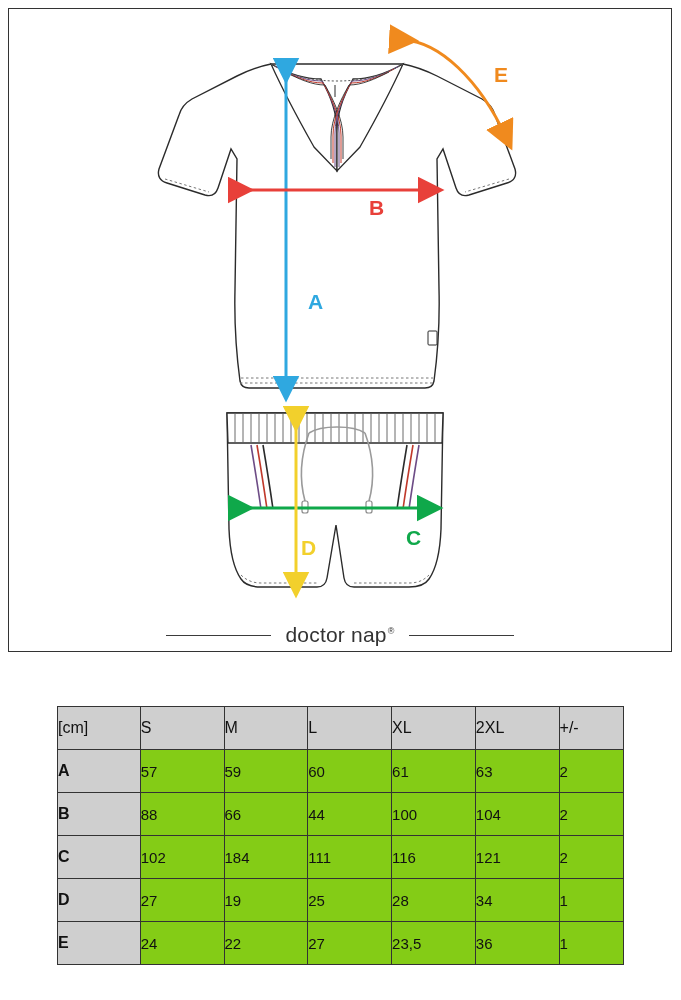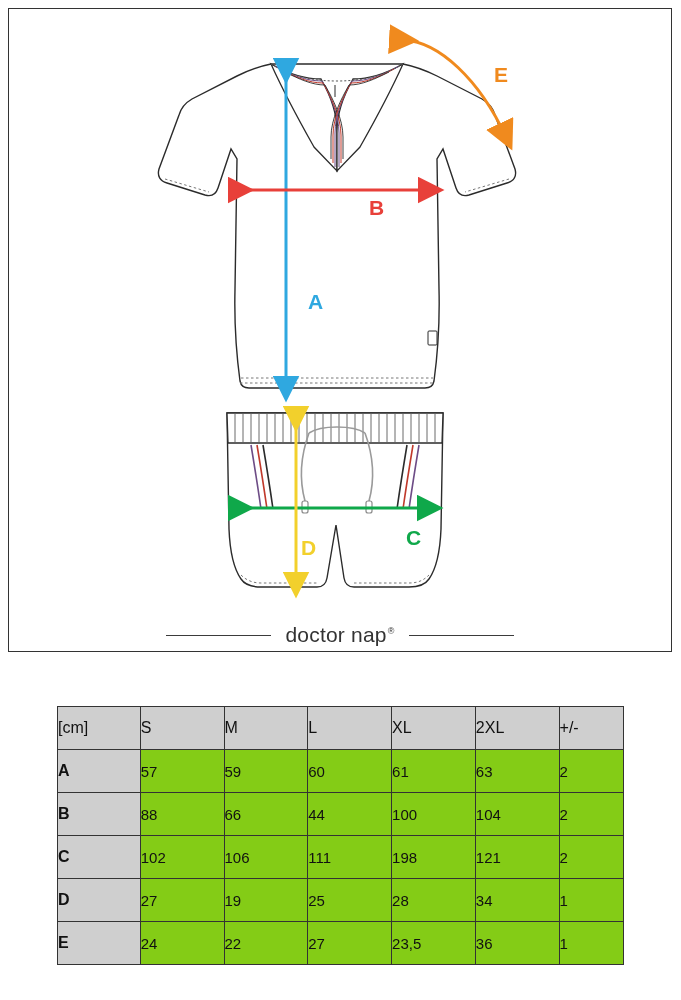--- a/index.html
+++ b/index.html
@@ -343,23 +343,23 @@
           <td class="val">88</td>
           <td class="val">66</td>
           <td class="val">44</td>
           <td class="val">100</td>
           <td class="val">104</td>
           <td class="val">2</td>
         </tr>
         <tr>
           <td class="rowlabel lbl-C">C</td>
           <td class="val">102</td>
-          <td class="val">106</td>
+          <td class="val">184</td>
           <td class="val">111</td>
-          <td class="val">198</td>
+          <td class="val">116</td>
           <td class="val">121</td>
           <td class="val">2</td>
         </tr>
         <tr>
           <td class="rowlabel lbl-D">D</td>
           <td class="val">27</td>
           <td class="val">19</td>
           <td class="val">25</td>
           <td class="val">28</td>
           <td class="val">34</td>

